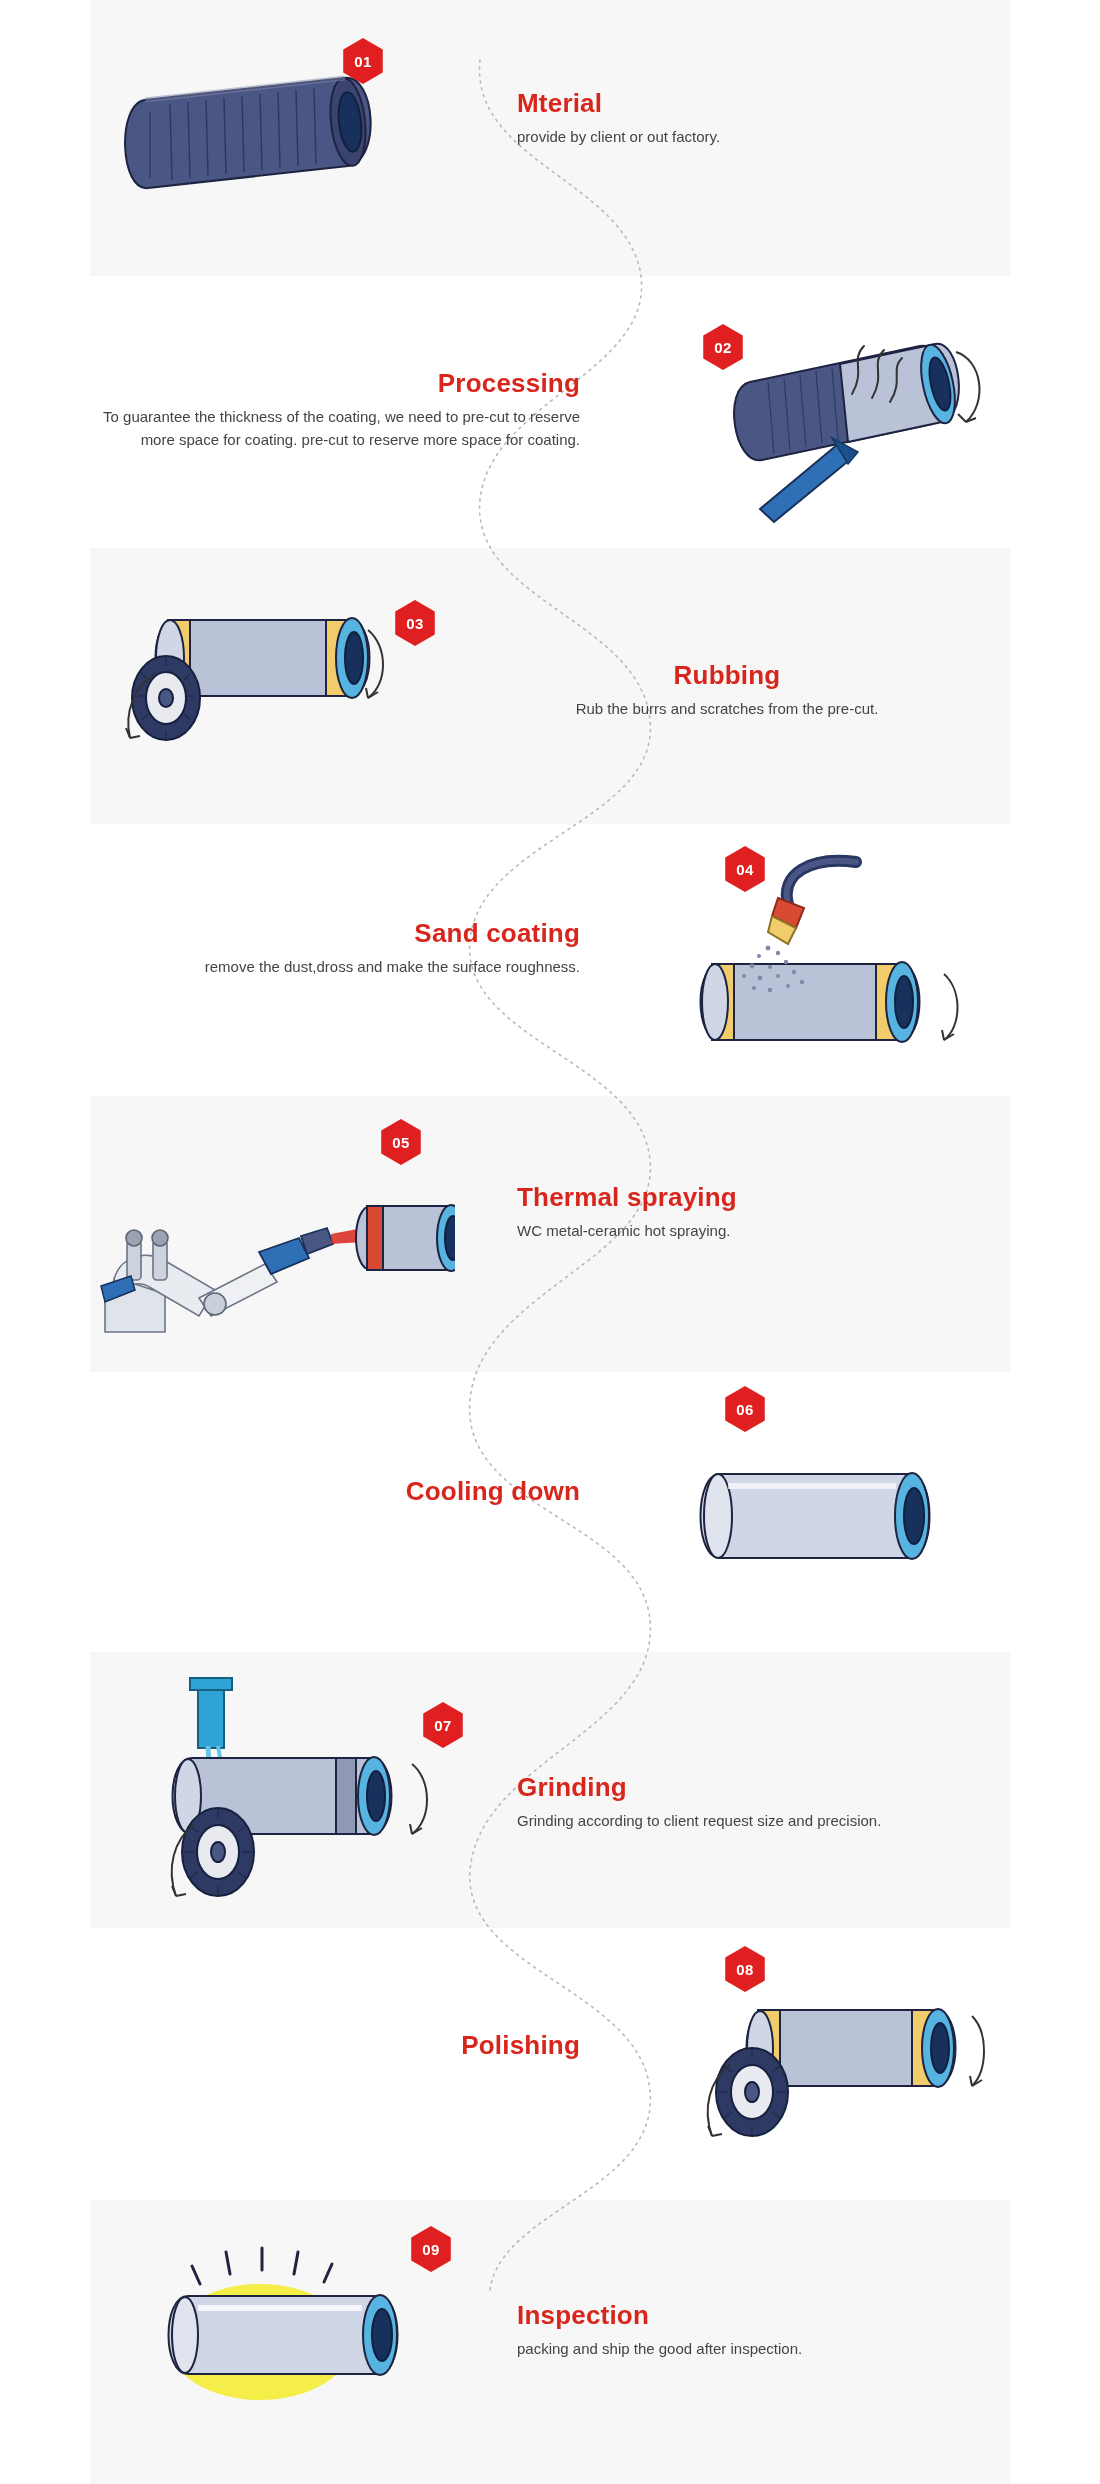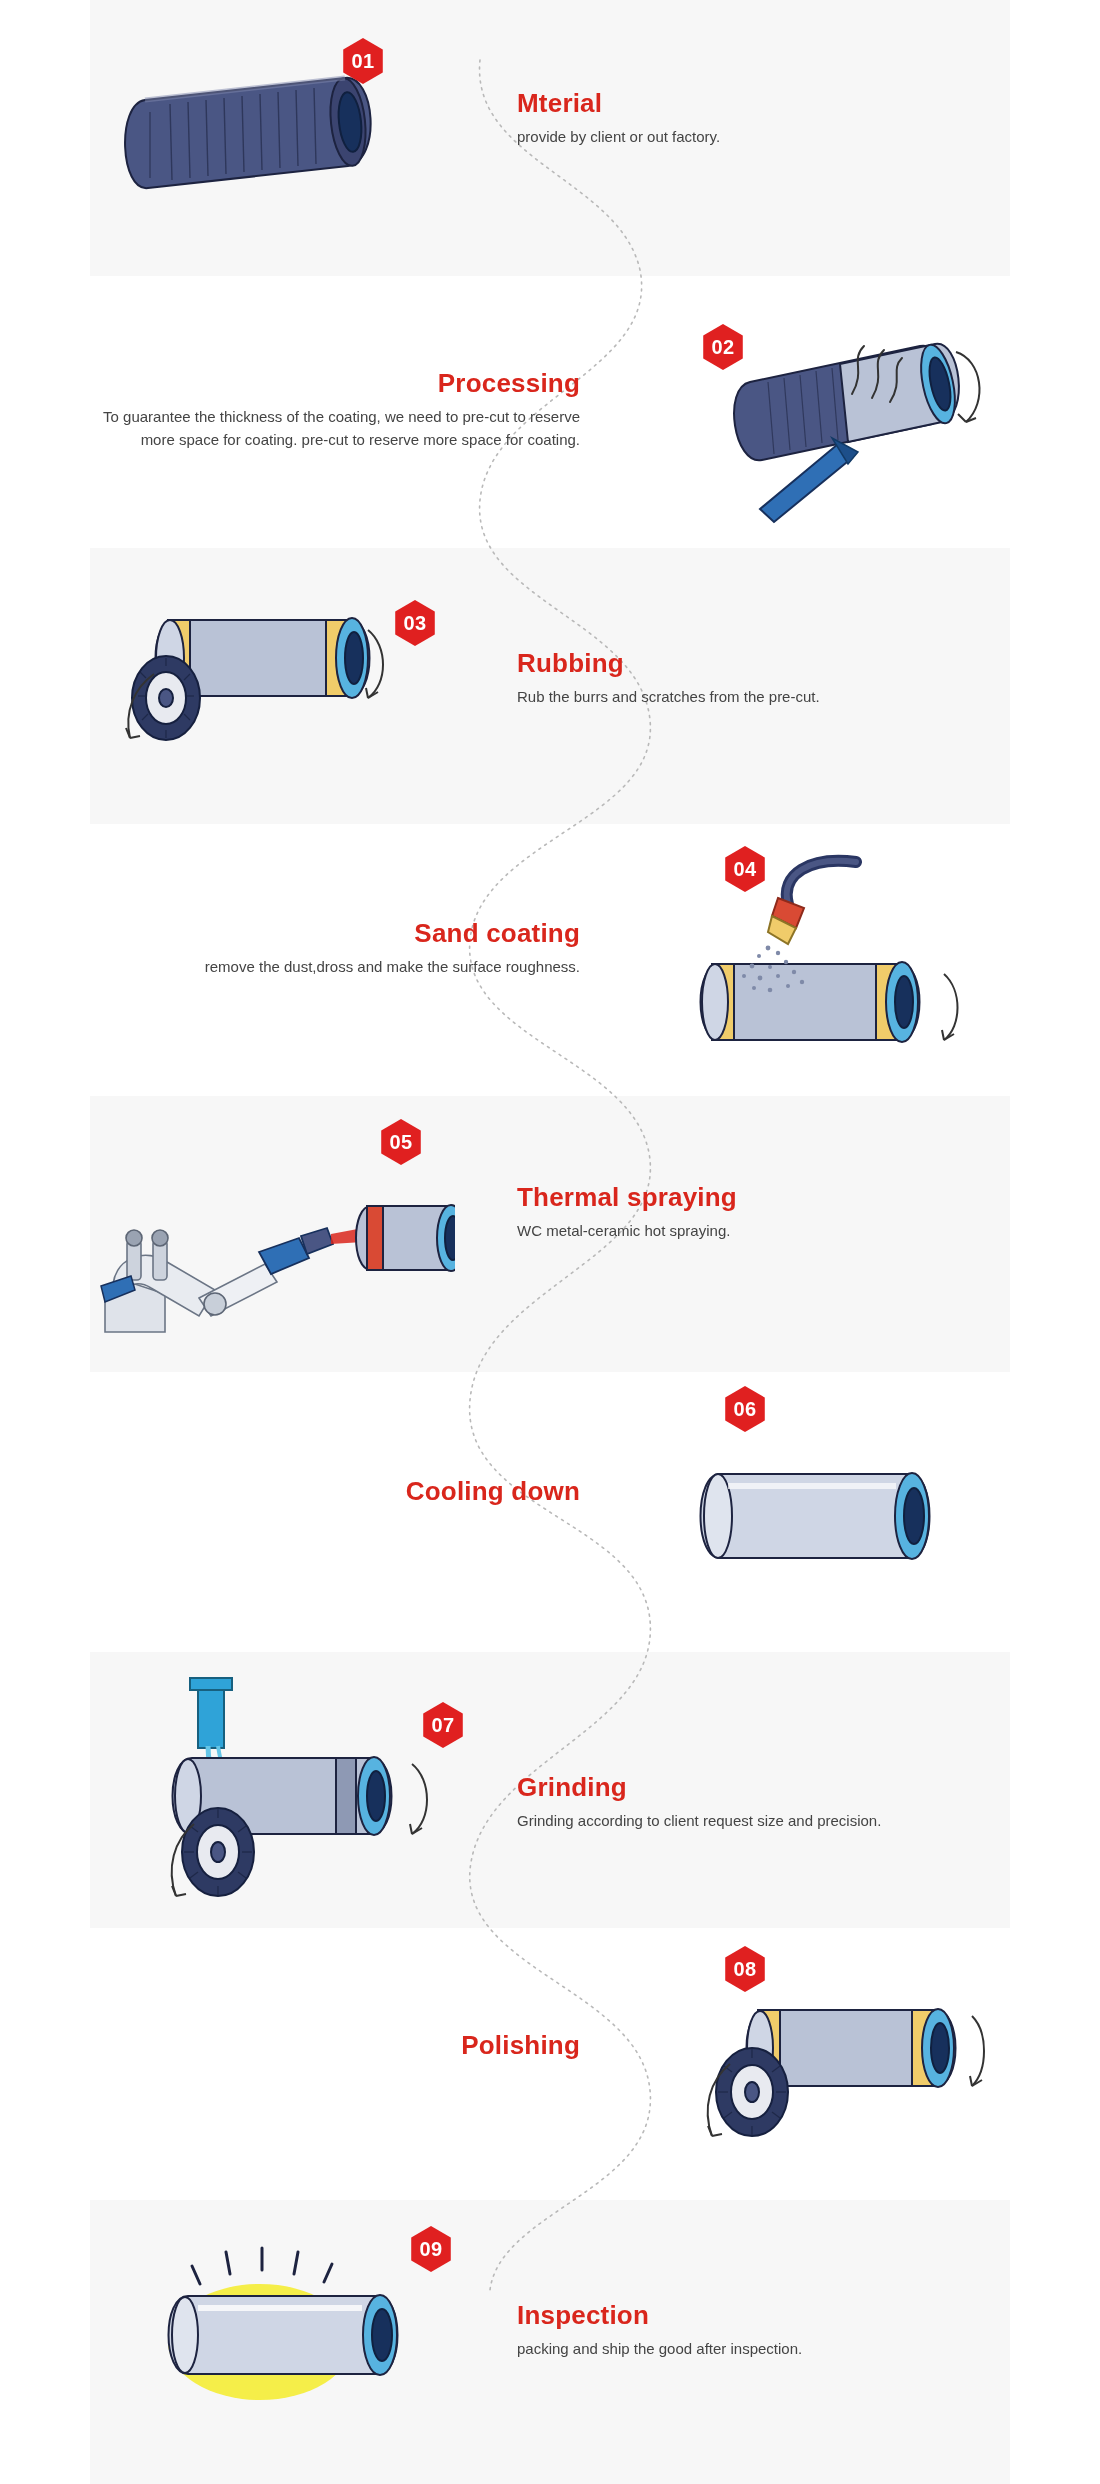--- a/index.html
+++ b/index.html
@@ -72,21 +72,21 @@
   }
   .badge .hex {
     position: absolute;
     inset: 0;
     background: #e02020;
     clip-path: polygon(50% 0%, 93% 25%, 93% 75%, 50% 100%, 7% 75%, 7% 25%);
   }
   .badge .num {
     position: relative;
     color: #ffffff;
-    font-size: 20px;
+    font-size: 15px;
     font-weight: bold;
     letter-spacing: 0.5px;
   }
 
   
   .art {
     position: absolute;
   }
   .art svg { display: block; }
 </style>
@@ -221,21 +221,21 @@
             <path d="M268,42 C288,58 288,96 268,110"></path>
             <path d="M268,110 L266,100 M268,110 L278,104"></path>
           </g>
         </g>
       </svg>
     </div>
     <div class="badge" style="left:392px;top:52px;">
       <div class="hex"></div>
       <span class="num">03</span>
     </div>
-    <div class="text-block align-left" style="left:517px;top:100px;width:420px;">
+    <div class="text-block align-left" style="left:517px;top:112px;width:420px;text-align:center;">
       <p class="step-title">Rubbing</p>
       <p class="step-desc">Rub the burrs and scratches from the pre-cut.</p>
     </div>
   </div>
 
   <div class="step" style="top:824px;height:272px;">
     <div class="art" style="left:660px;top:28px;">
       <svg width="320" height="210" viewBox="0 0 320 210">
         <g>
           <path d="M60,112 L240,112 C266,112 266,188 240,188 L60,188 C34,188 34,112 60,112 Z" fill="#b9c2d6" stroke="#1d2340" stroke-width="2"></path>

